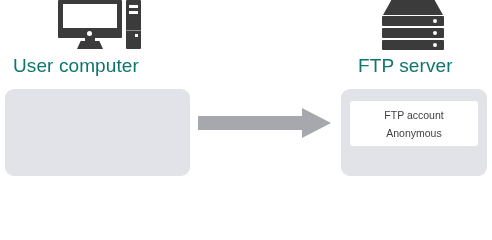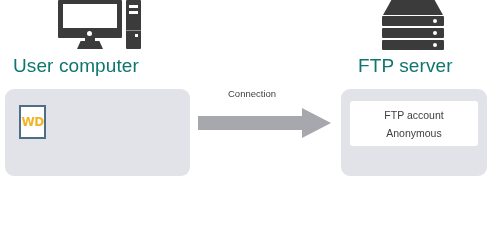--- a/index.html
+++ b/index.html
@@ -214,28 +214,24 @@
     <div class="server-led"></div>
   </div>
 </div>
 
 <div class="heading" id="user-computer-heading">User computer</div>
 
 <div class="heading" id="ftp-server-heading">FTP server</div>
 
 <div class="panel" id="user-computer-panel">
   <div class="windev-row">
-    <div class="wd-logo">
-      <span class="wd-logo-text">WD</span>
-    </div>
   </div>
 </div>
 
 <div id="connection-group">
-  <span class="connection-label">Connection</span>
   <svg class="connection-arrow" viewBox="0 0 133 30">
     <polygon points="0,8 104,8 104,0 133,15 104,30 104,22 0,22" fill="#a6a8ad"></polygon>
   </svg>
 </div>
 
 <div class="panel" id="ftp-server-panel">
   <div class="ftp-box b1">
     <span class="ftp-box-label">FTP account</span>
   </div>
   <div class="ftp-box b2">

